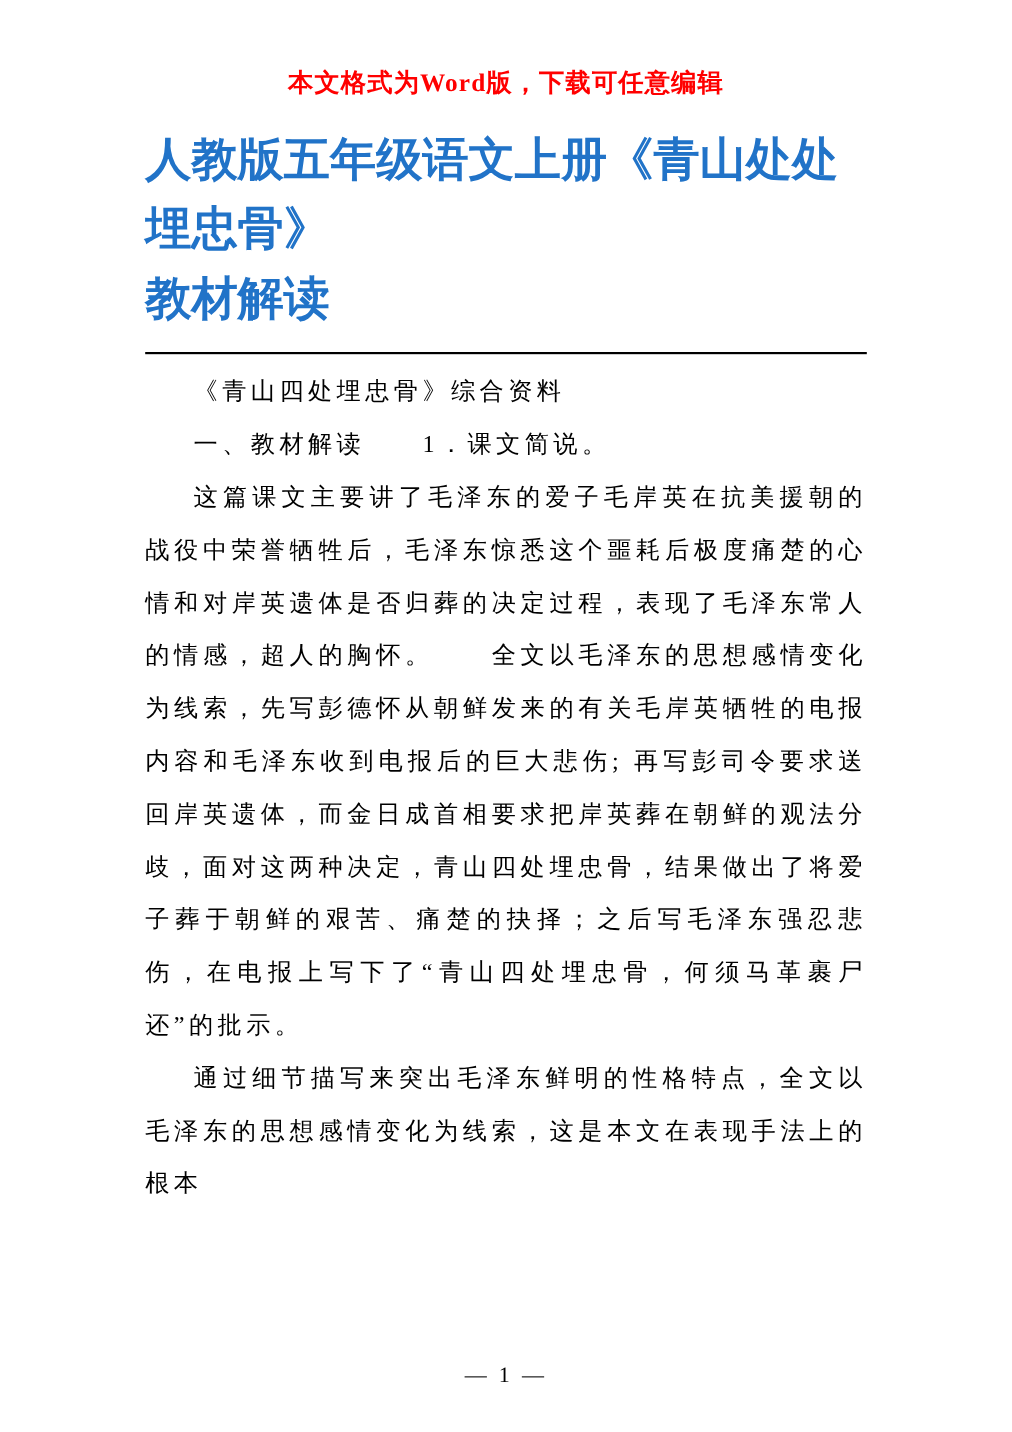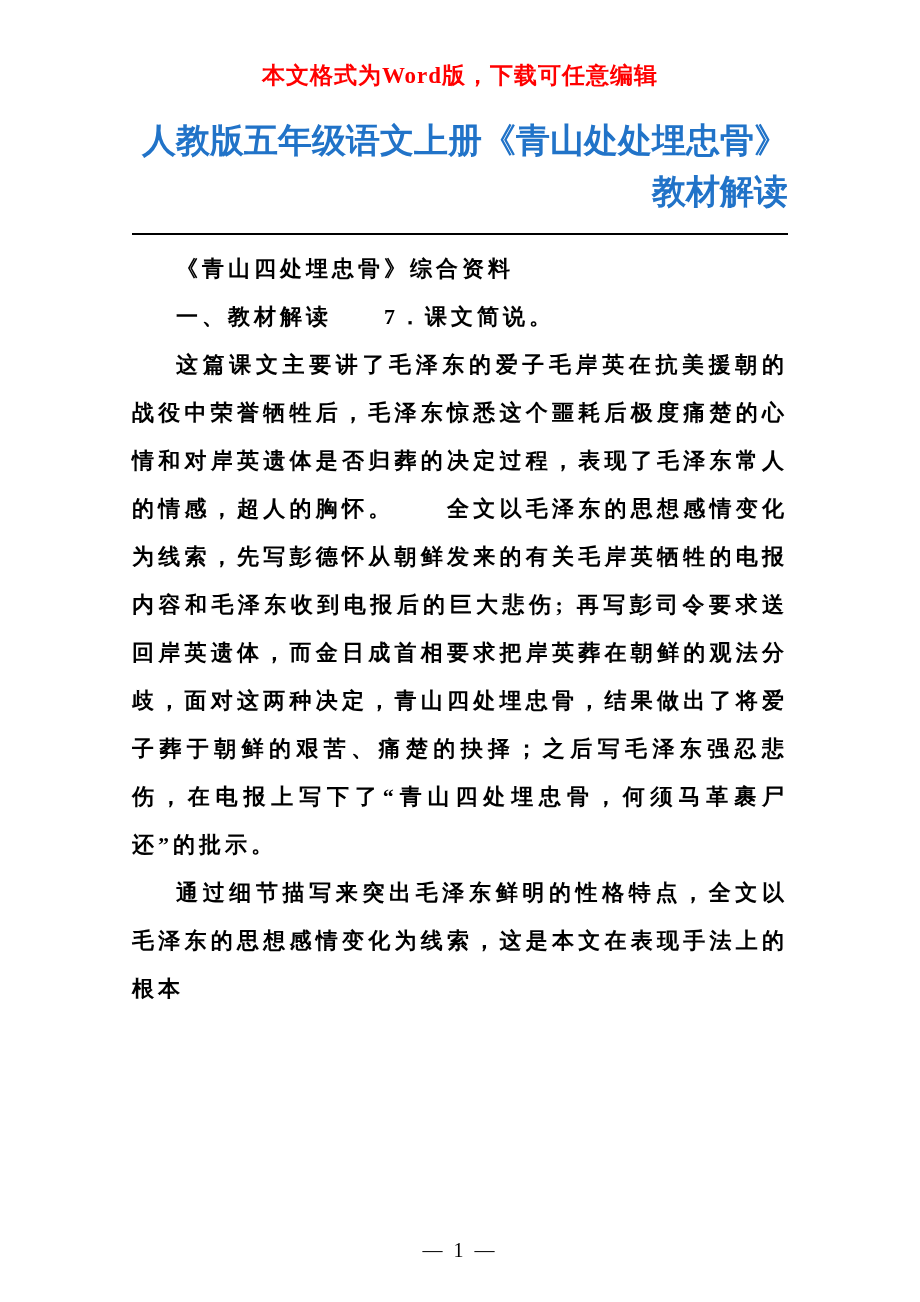--- a/index.html
+++ b/index.html
@@ -22,41 +22,40 @@
   .notice {
     text-align: center;
     font-weight: 700;
     font-size: 23px;
     letter-spacing: 1px;
     color: var(--notice-red, #ff0000);
     margin: 0 0 24px 0;
   }
   .title {
     margin: 0;
-    text-align: right;
+    text-align: left;
     font-weight: 700;
-    font-size: 34px;
+    font-size: 42px;
     line-height: 1.5;
     color: var(--title-blue, #2173c8);
     font-family: "Liberation Serif", "DejaVu Serif", serif;
   }
   .divider {
     height: 0;
     border-bottom: 2px solid #000000;
     margin: 16px 0 10px 0;
   }
   .bodytext p {
     margin: 0;
     font-size: 22px;
     line-height: 48px;
     letter-spacing: 4px;
     text-align: justify;
     text-indent: 2em;
     color: var(--text-black, #000000);
-    font-weight: bold;
   }
   .pagenum {
     position: absolute;
     left: 0;
     right: 0;
     bottom: 40px;
     text-align: center;
     font-size: 20px;
     letter-spacing: 3px;
     color: var(--text-black, #000000);
@@ -71,20 +70,20 @@
 
   <h1 class="title">
     <span>人教版五年级语文上册《青山处处埋忠骨》</span><br>
     <span>教材解读</span>
   </h1>
 
   <div class="divider"></div>
 
   <div class="bodytext">
     <p>《青山四处埋忠骨》综合资料</p>
-    <p>一、教材解读　　7．课文简说。</p>
+    <p>一、教材解读　　1．课文简说。</p>
     <p>这篇课文主要讲了毛泽东的爱子毛岸英在抗美援朝的战役中荣誉牺牲后，毛泽东惊悉这个噩耗后极度痛楚的心情和对岸英遗体是否归葬的决定过程，表现了毛泽东常人的情感，超人的胸怀。　　全文以毛泽东的思想感情变化为线索，先写彭德怀从朝鲜发来的有关毛岸英牺牲的电报内容和毛泽东收到电报后的巨大悲伤; 再写彭司令要求送回岸英遗体，而金日成首相要求把岸英葬在朝鲜的观法分歧，面对这两种决定，青山四处埋忠骨，结果做出了将爱子葬于朝鲜的艰苦、痛楚的抉择；之后写毛泽东强忍悲伤，在电报上写下了“青山四处埋忠骨，何须马革裹尸还”的批示。</p>
     <p>通过细节描写来突出毛泽东鲜明的性格特点，全文以毛泽东的思想感情变化为线索，这是本文在表现手法上的根本</p>
   </div>
 
   <div class="pagenum">— 1 —</div>
 
 </div>
 
 </body></html>

